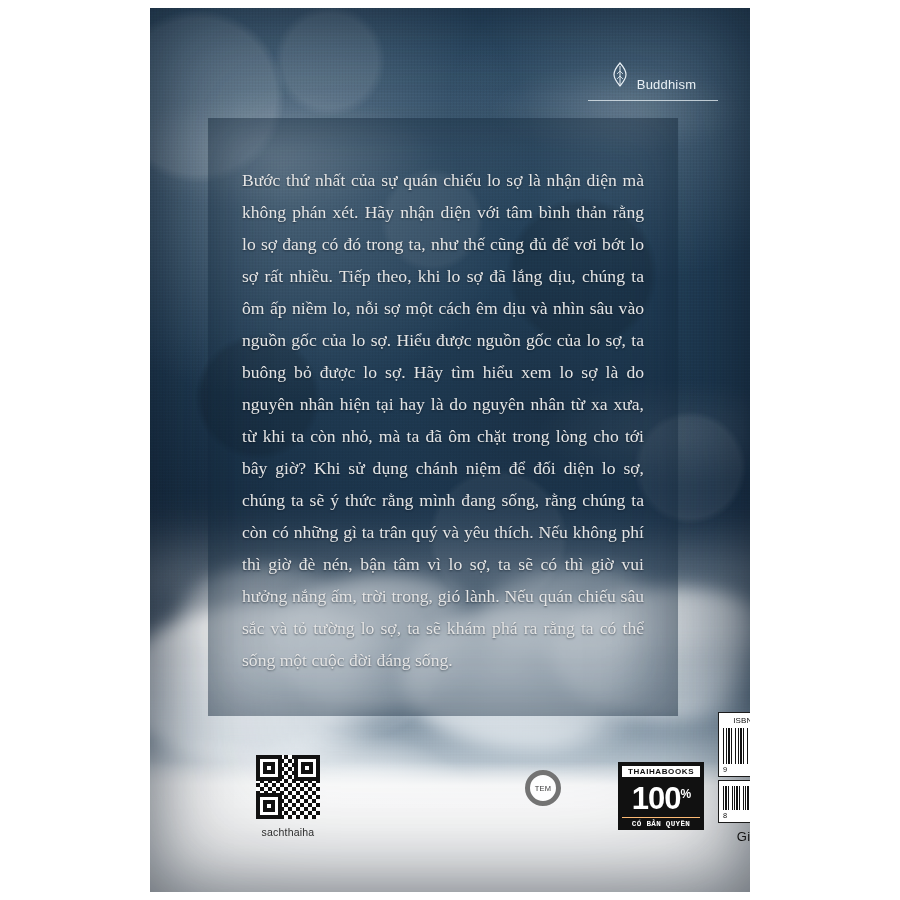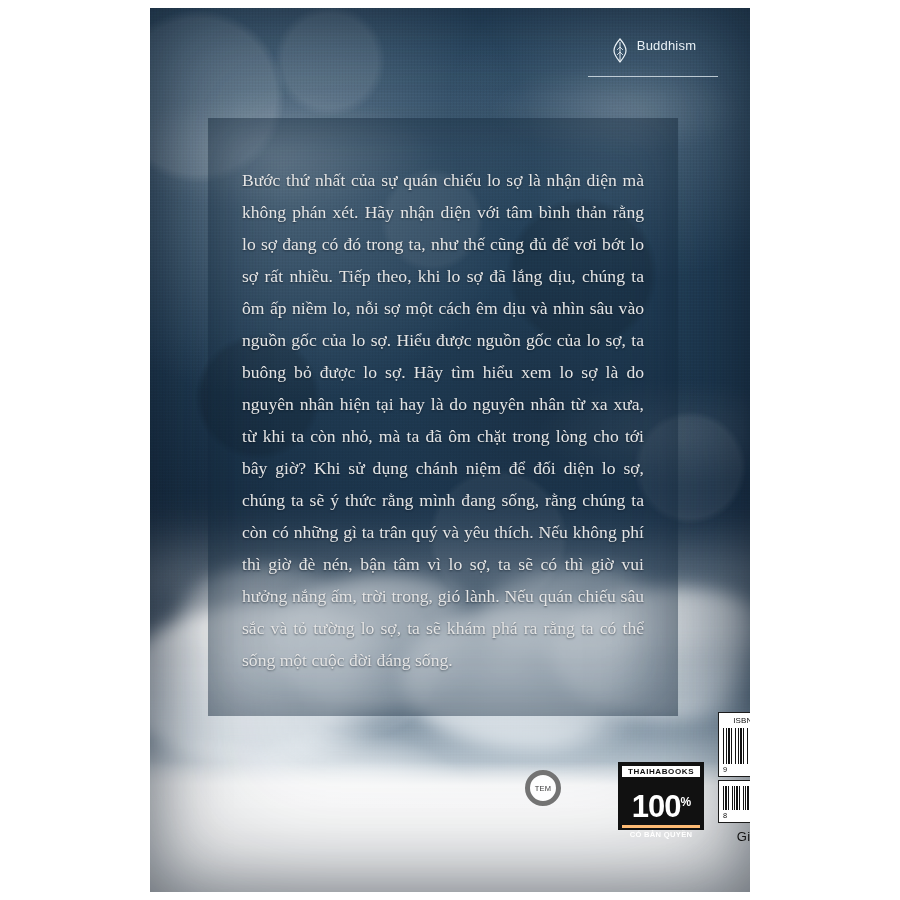--- a/index.html
+++ b/index.html
@@ -143,23 +143,24 @@
   .imprint {
     position: absolute;
     right: 32px;
     top: 30px;
     width: 130px;
     text-align: center;
     color: #eaf1f6;
   }
   .imprint-mark {
     display: flex;
-    align-items: flex-start;
+    align-items: flex-end;
     justify-content: center;
     gap: 7px;
+    margin-top: 24px;
   }
   .imprint-label {
     font-family: "Liberation Sans", sans-serif;
     font-size: 13px;
     letter-spacing: .2px;
     color: #e9f0f5;
   }
   .imprint-rule {
     margin-top: 8px;
     height: 1px;
@@ -282,30 +283,31 @@
     background: #ffffff;
     color: #111111;
     font-weight: bold;
     padding: 1px 0;
   }
   .badge-num {
     font-size: 31px;
     font-weight: bold;
     line-height: 1.02;
     letter-spacing: -1px;
-    margin-top: 14px;
+    margin-top: 6px;
   }
   .badge-num sup { font-size: 12px; vertical-align: super; }
   .badge-bottom {
     font-size: 7.6px;
     letter-spacing: .3px;
     font-weight: bold;
-    border-top: 3px solid #fdba74;
+    border-top: 1px solid #fdba74;
     margin-top: 2px;
     padding-top: 2px;
+    font-family: Liberation Mono, monospace;
   }
 
   
   .isbn-block {
     position: absolute;
     left: 568px;
     bottom: 48px;
     width: 122px;
     text-align: center;
   }
@@ -398,20 +400,26 @@
       </div>
       <div class="imprint-rule"></div>
     </div>
 
     <div class="blurb">
       <p>Bước thứ nhất của sự quán chiếu lo sợ là nhận diện mà không phán xét. Hãy nhận diện với tâm bình thản rằng lo sợ đang có đó trong ta, như thế cũng đủ để vơi bớt lo sợ rất nhiều. Tiếp theo, khi lo sợ đã lắng dịu, chúng ta ôm ấp niềm lo, nỗi sợ một cách êm dịu và nhìn sâu vào nguồn gốc của lo sợ. Hiểu được nguồn gốc của lo sợ, ta buông bỏ được lo sợ. Hãy tìm hiểu xem lo sợ là do nguyên nhân hiện tại hay là do nguyên nhân từ xa xưa, từ khi ta còn nhỏ, mà ta đã ôm chặt trong lòng cho tới bây giờ? Khi sử dụng chánh niệm để đối diện lo sợ, chúng ta sẽ ý thức rằng mình đang sống, rằng chúng ta còn có những gì ta trân quý và yêu thích. Nếu không phí thì giờ đè nén, bận tâm vì lo sợ, ta sẽ có thì giờ vui hưởng nắng ấm, trời trong, gió lành. Nếu quán chiếu sâu sắc và tỏ tường lo sợ, ta sẽ khám phá ra rằng ta có thể sống một cuộc đời đáng sống.</p>
     </div>
 
     <div class="footer">
 
+      <div class="qr-wrap">
+        <div class="qr">
+          <span class="qr-corner-bl"></span>
+        </div>
+        <div class="qr-caption">sachthaiha</div>
+      </div>
 
       <div class="tem">TEM</div>
 
       <div class="badge100">
         <div class="badge-top">THAIHABOOKS</div>
         <div class="badge-num"><span>100</span><sup>%</sup></div>
         <div class="badge-bottom">CÓ BẢN QUYỀN</div>
       </div>
 
       <div class="isbn-block">

